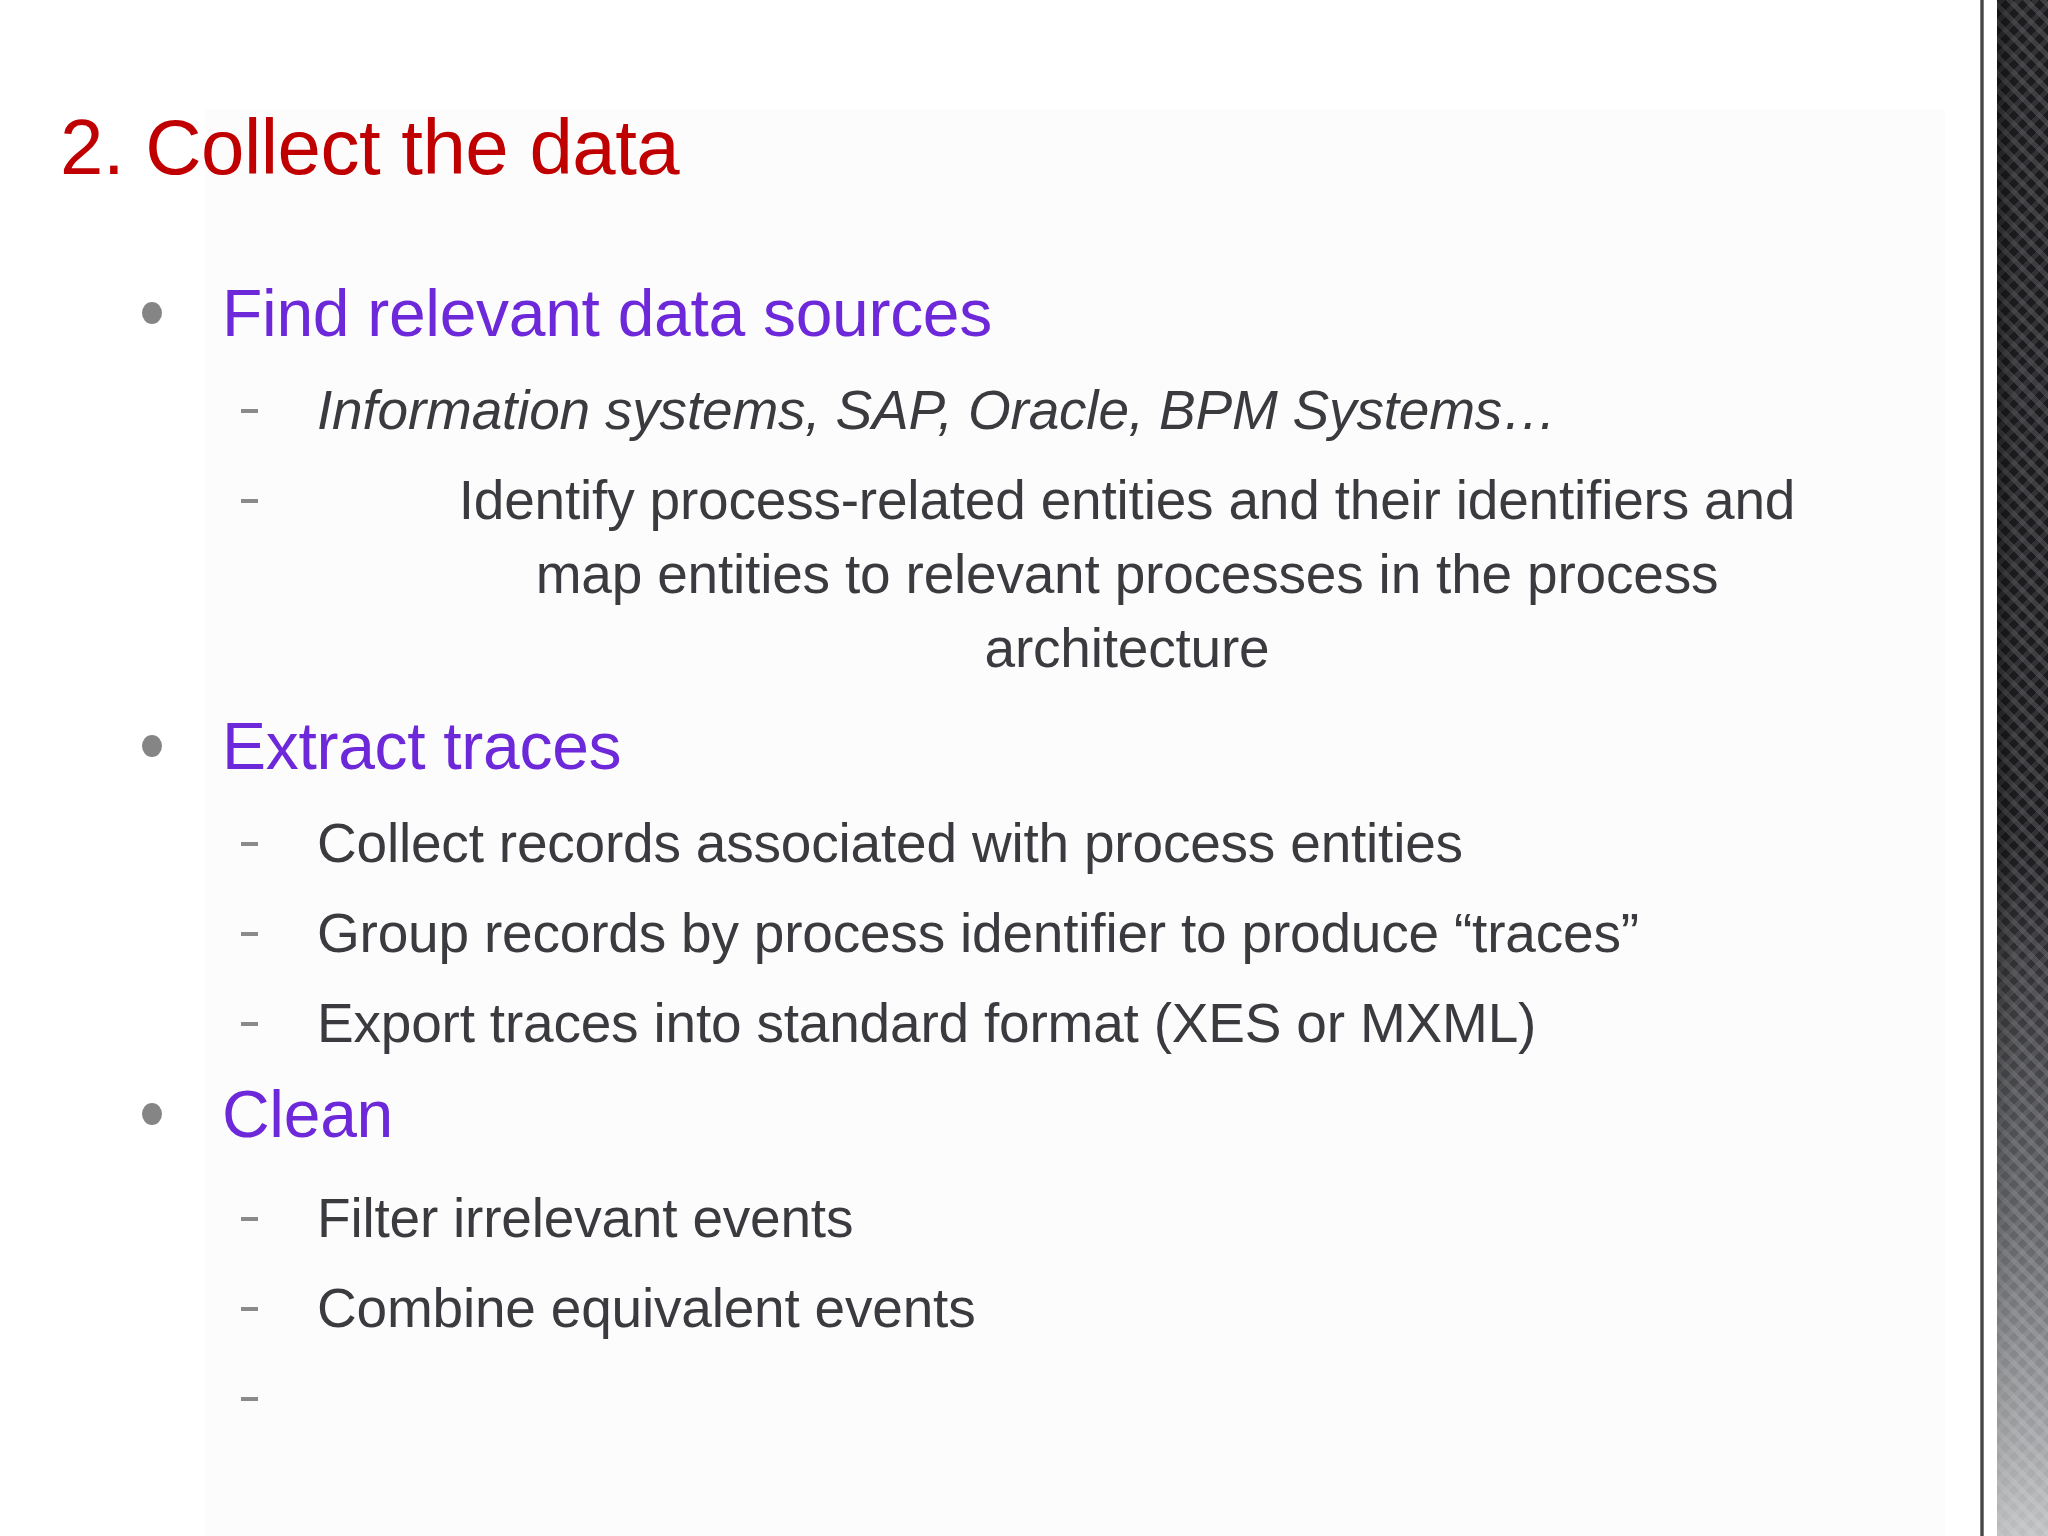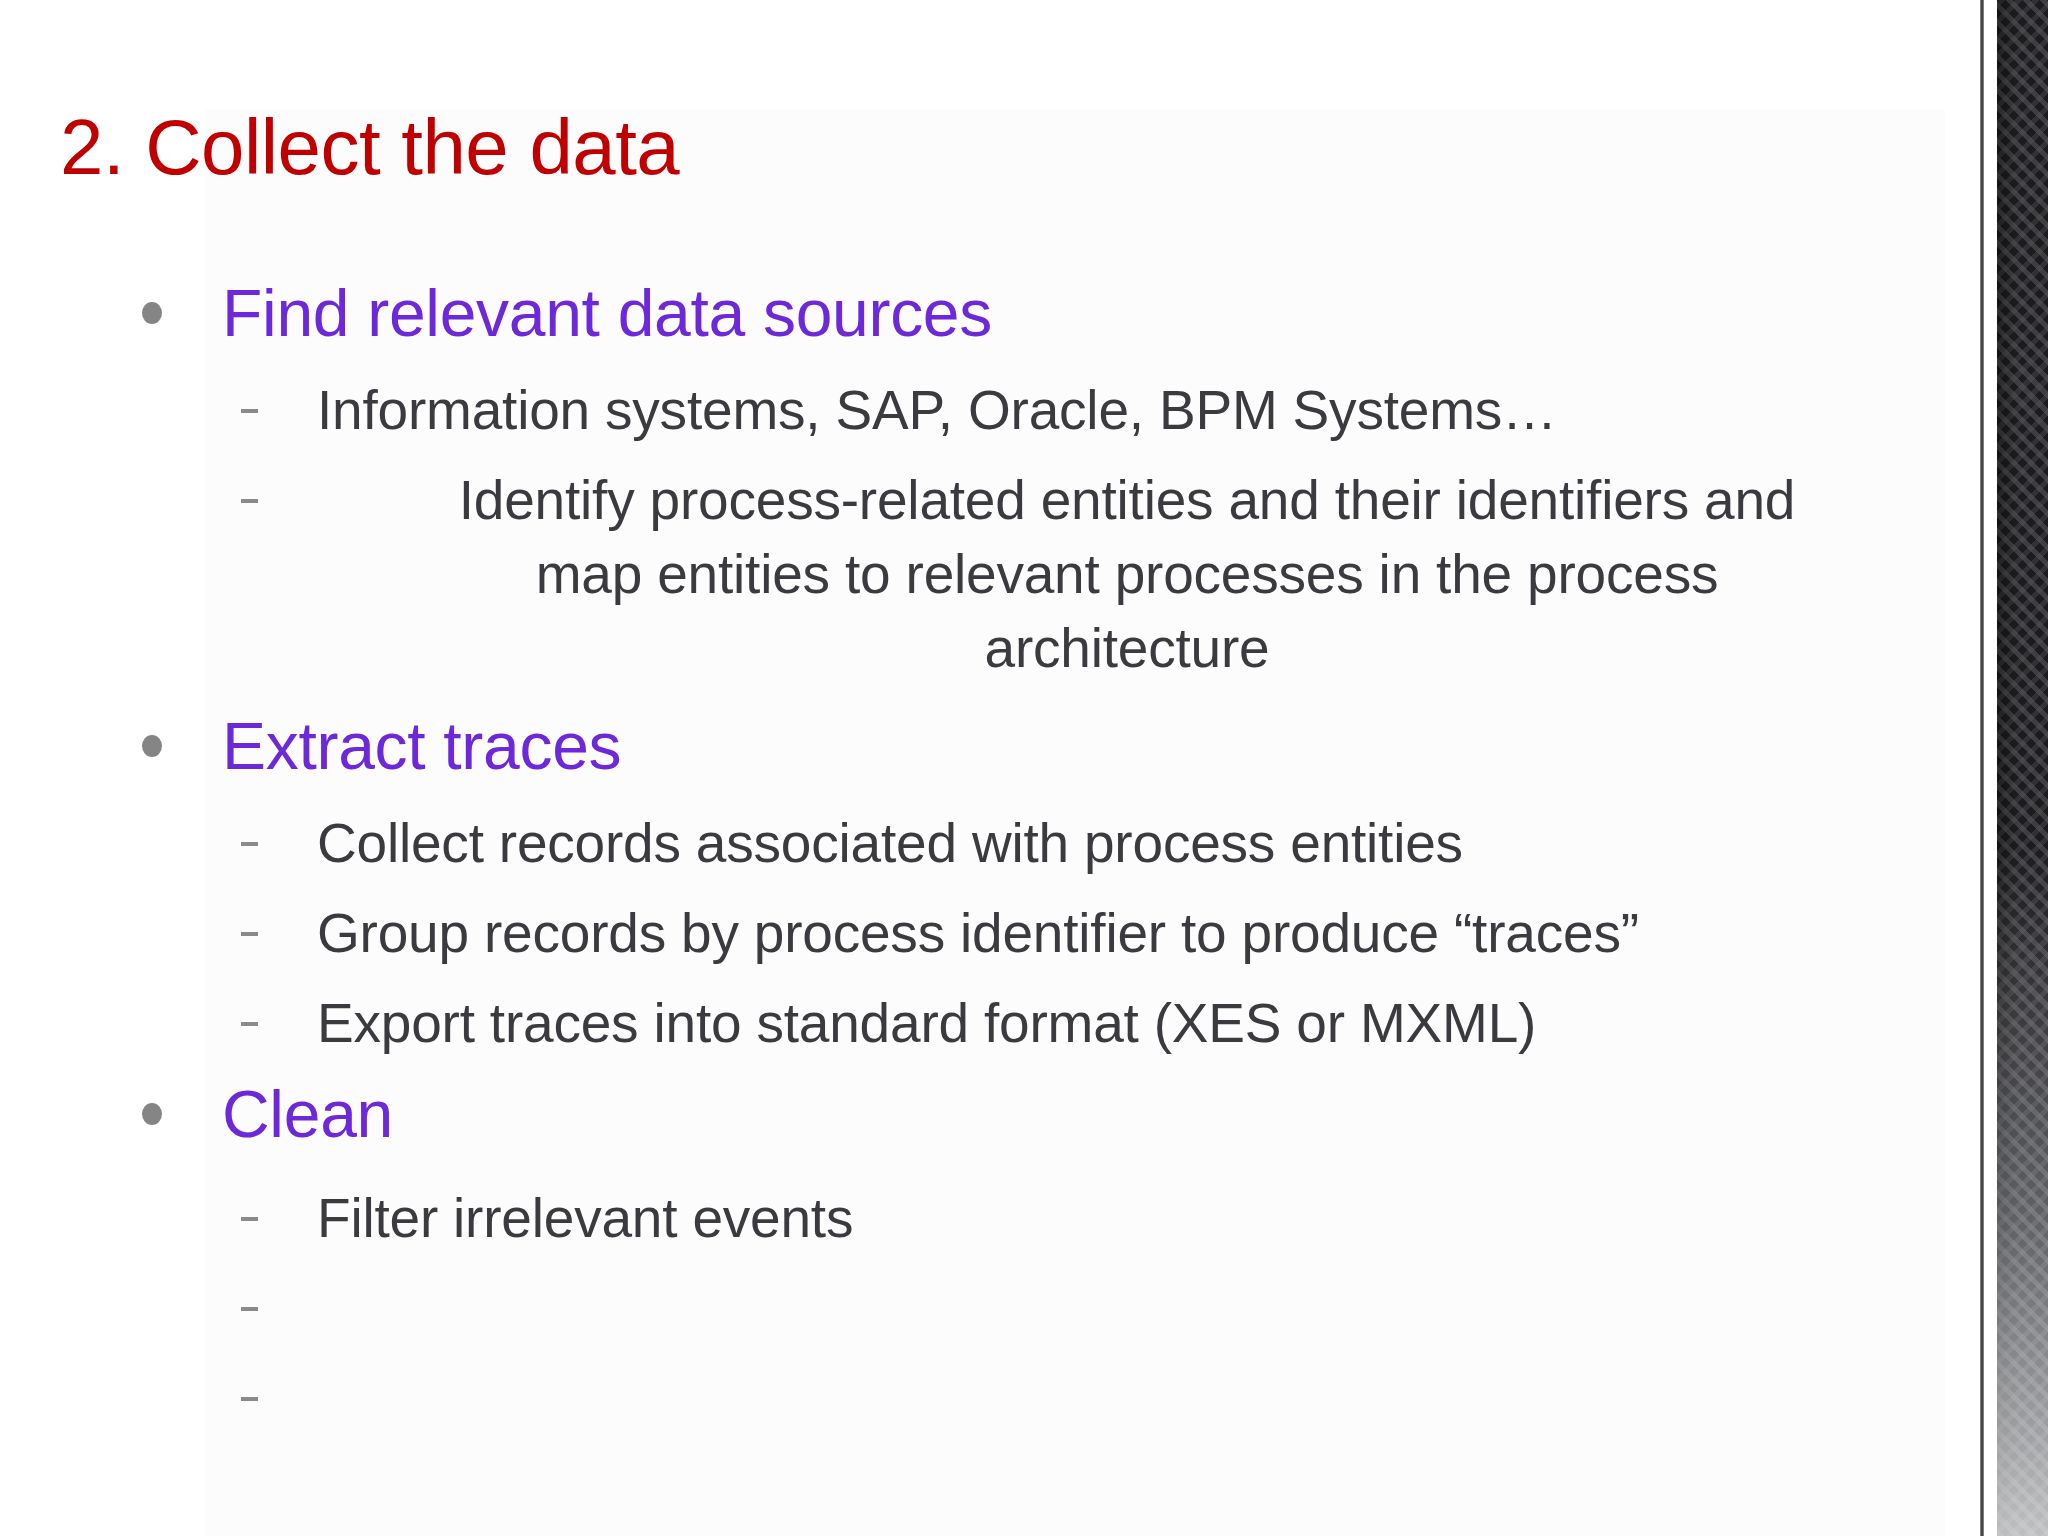--- a/index.html
+++ b/index.html
@@ -145,21 +145,21 @@
   <div class="content-panel"></div>
 
   <div class="title">2. Collect the data</div>
 
   <div class="bullets">
 
     <div class="l1" style="top:280px;">
       <span class="dot"></span>
       <span>Find relevant data sources</span>
     </div>
-    <div class="l2" style="top:373px;">
+    <div class="l2" style="top:373px;font-style:italic;">
       <span class="dash"></span>
       <span>Information systems, SAP, Oracle, BPM Systems…</span>
     </div>
     <div class="l2 wrap" style="top:463px;text-align:center;">
       <span class="dash"></span>
       <span class="line">Identify process-related entities and their identifiers and</span>
       <span class="line">map entities to relevant processes in the process</span>
       <span class="line">architecture</span>
     </div>
 
@@ -183,20 +183,21 @@
     <div class="l1" style="top:1081px;text-align:center;">
       <span class="dot"></span>
       <span>Clean</span>
     </div>
     <div class="l2" style="top:1181px;">
       <span class="dash"></span>
       <span>Filter irrelevant events</span>
     </div>
     <div class="l2" style="top:1271px;">
       <span class="dash"></span>
+      <span>Combine equivalent events</span>
     </div>
     <div class="l2" style="top:1361px;">
       <span class="dash"></span>
     </div>
   </div>
 </div>
 
 <div class="rule-line"></div>
 <div class="rule-gap"></div>
 <div class="carbon"></div>

